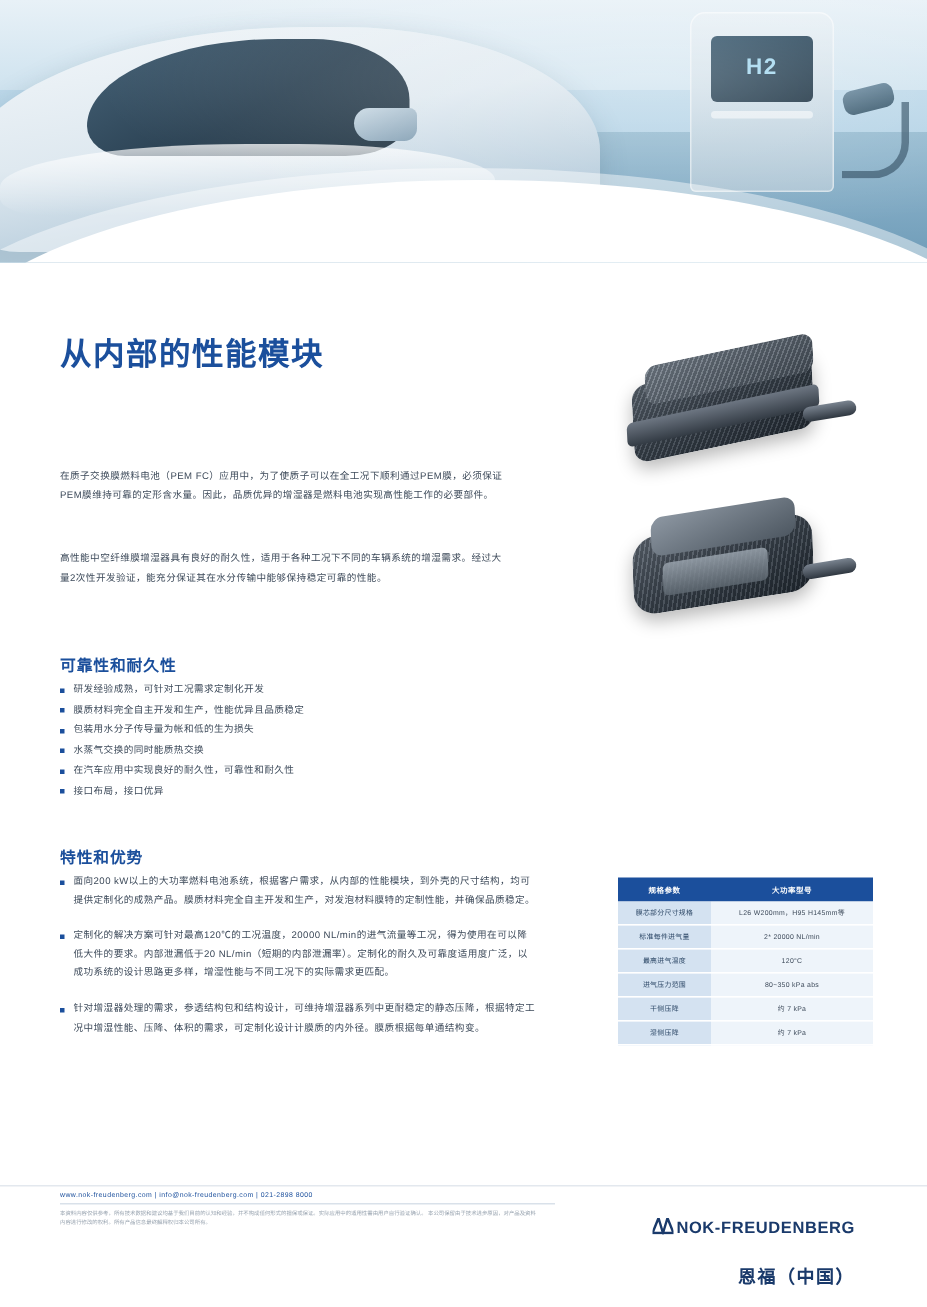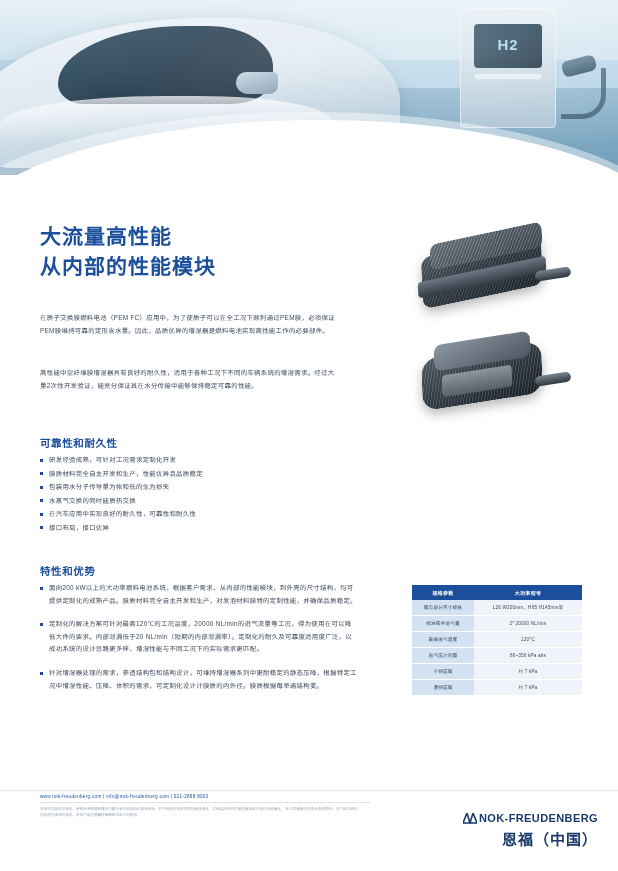--- a/index.html
+++ b/index.html
@@ -347,36 +347,36 @@
     line-height: 6px;
   }
   .footer-rule {
     position: absolute;
     left: 40px; top: 802px;
     width: 330px; height: 1px;
     background: #d9e1ea;
   }
   .logo {
     position: absolute;
-    right: 20px; top: 812px;
+    right: 48px; top: 812px;
     text-align: right;
   }
   .logo-main {
     color: #1a3a6b;
     font-size: 11px;
     font-weight: bold;
     letter-spacing: 0.4px;
     white-space: nowrap;
   }
   .logo-sub {
     color: #1a3a6b;
-    font-size: 15px;
+    font-size: 12px;
     font-weight: bold;
     letter-spacing: 1px;
-    margin-top: 2px;
+    margin-top: 15px;
   }
   .logo-mark {
     display: inline-block;
     vertical-align: middle;
     margin-right: 2px;
   }
 </style>
 </head>
 <body>
 
@@ -401,21 +401,20 @@
     <div class="hero-hood-shine"></div>
 
     <div class="hero-blur"></div>
     <div class="hero-swoosh2"></div>
     <div class="hero-swoosh"></div>
   </div>
 
   <div class="content">
 
     <div class="title">
-      <div>大流量高性能</div>
       <div>从内部的性能模块</div>
     </div>
 
     <p class="body-text para1">在质子交换膜燃料电池（PEM FC）应用中，为了使质子可以在全工况下顺利通过PEM膜，必须保证PEM膜维持可靠的定形含水量。因此，品质优异的增湿器是燃料电池实现高性能工作的必要部件。</p>
     <p class="body-text para2">高性能中空纤维膜增湿器具有良好的耐久性，适用于各种工况下不同的车辆系统的增湿需求。经过大量2次性开发验证，能充分保证其在水分传输中能够保持稳定可靠的性能。</p>
 
     <div class="section-head head-value">可靠性和耐久性</div>
     <ul class="bullets">
       <li>研发经验成熟，可针对工况需求定制化开发</li>
       <li>膜质材料完全自主开发和生产，性能优异且品质稳定</li>

